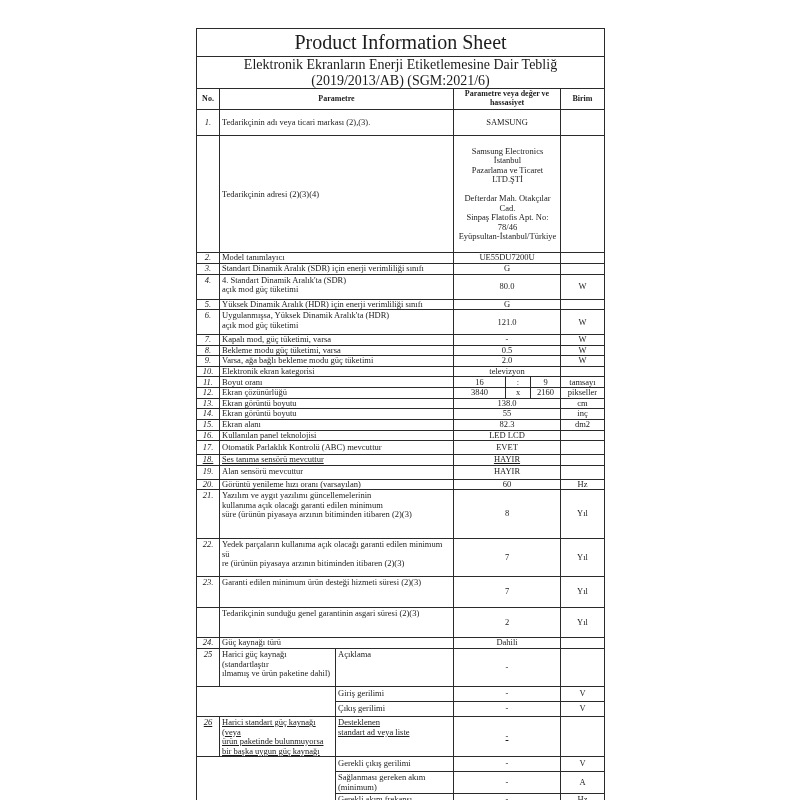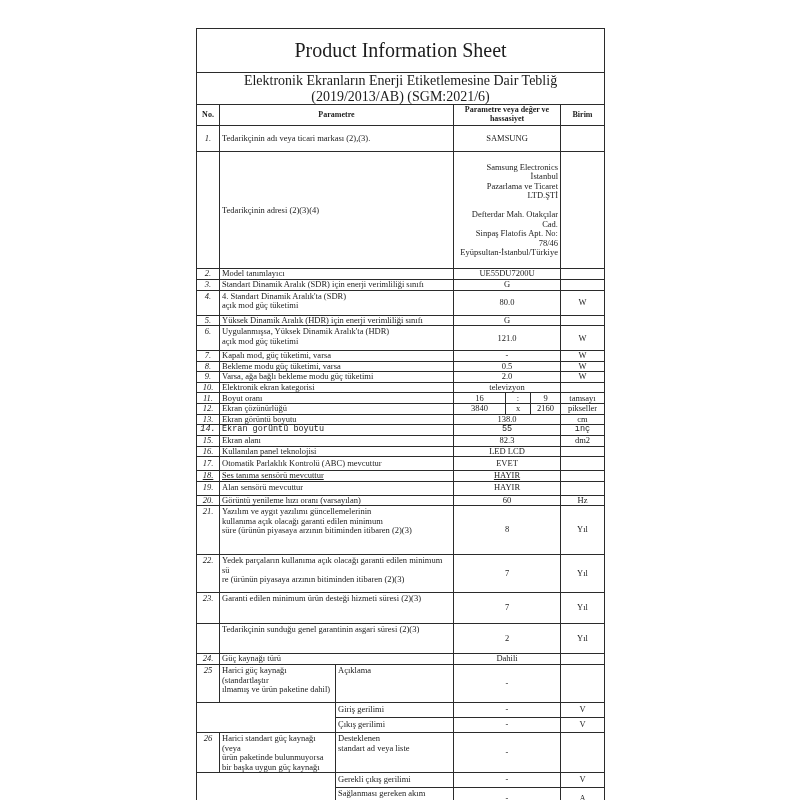--- a/index.html
+++ b/index.html
@@ -30,21 +30,21 @@
     line-height: 1.12;
     vertical-align: middle;
     overflow: hidden;
     font-weight: normal;
   }
   td.title-cell {
     height: 27px;
     text-align: center;
     font-size: 20px;
     line-height: 27px;
-    padding: 8px;
+    padding: 0;
   }
   td.subtitle-cell {
     height: 13px;
     text-align: center;
     font-size: 14px;
   }
   .hdr td {
     font-weight: bold;
     text-align: center;
     font-size: 8px;
@@ -57,21 +57,21 @@
   }
   td.param, td.param2 {
     text-align: left;
     white-space: pre-line;
   }
   td.val {
     text-align: center;
     white-space: pre-line;
   }
   td.val.left {
-    text-align: right;
+    text-align: center;
     padding-left: 3px;
   }
   td.unit {
     text-align: center;
   }
   tr.top-align td.param, tr.top-align td.param2, tr.top-align td.no {
     vertical-align: top;
     padding-top: 1px;
   }
   td.leftmerge { border: 1px solid #2b2b2b; }
@@ -193,21 +193,21 @@
           <td class="val">x</td>
           <td class="val">2160</td>
           <td class="unit">pikseller</td>
         </tr>
         <tr style="height: 10px;">
           <td class="no">13.</td>
           <td class="param" colspan="2">Ekran görüntü boyutu</td>
           <td class="val" colspan="3">138.0</td>
           <td class="unit">cm</td>
         </tr>
-        <tr style="height: 10px; font-family: Liberation Mono, monospace;">
+        <tr style="height: 10px;">
           <td class="no">14.</td>
           <td class="param" colspan="2">Ekran görüntü boyutu</td>
           <td class="val" colspan="3">55</td>
           <td class="unit">inç</td>
         </tr>
         <tr style="height: 10px;">
           <td class="no">15.</td>
           <td class="param" colspan="2">Ekran alanı</td>
           <td class="val" colspan="3">82.3</td>
           <td class="unit">dm2</td>
@@ -287,21 +287,21 @@
           <td class="leftmerge" colspan="2" rowspan="2"></td>
           <td class="param2">Giriş gerilimi</td>
           <td class="val" colspan="3">-</td>
           <td class="unit">V</td>
         </tr>
         <tr style="height: 15px;">
           <td class="param2">Çıkış gerilimi</td>
           <td class="val" colspan="3">-</td>
           <td class="unit">V</td>
         </tr>
-        <tr class="top-align" style="height: 37px;">
+        <tr class="top-align" style="height: 37px; text-decoration: underline;">
           <td class="no">26</td>
           <td class="param">Harici standart güç kaynağı (veya
 ürün paketinde bulunmuyorsa
 bir başka uygun güç kaynağı</td>
           <td class="param2">Desteklenen
 standart ad veya liste</td>
           <td class="val" colspan="3">-</td>
           <td class="unit"></td>
         </tr>
         <tr style="height: 15px;">

